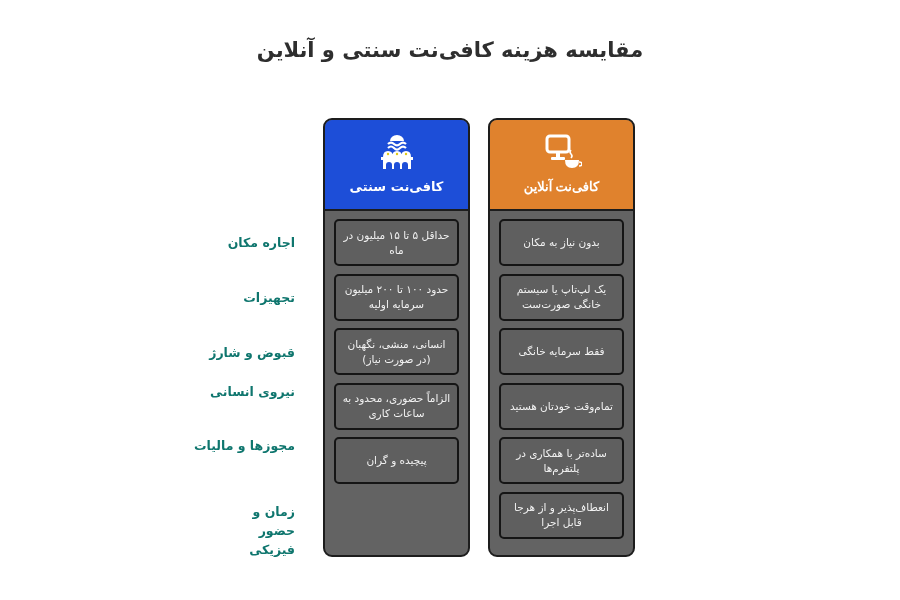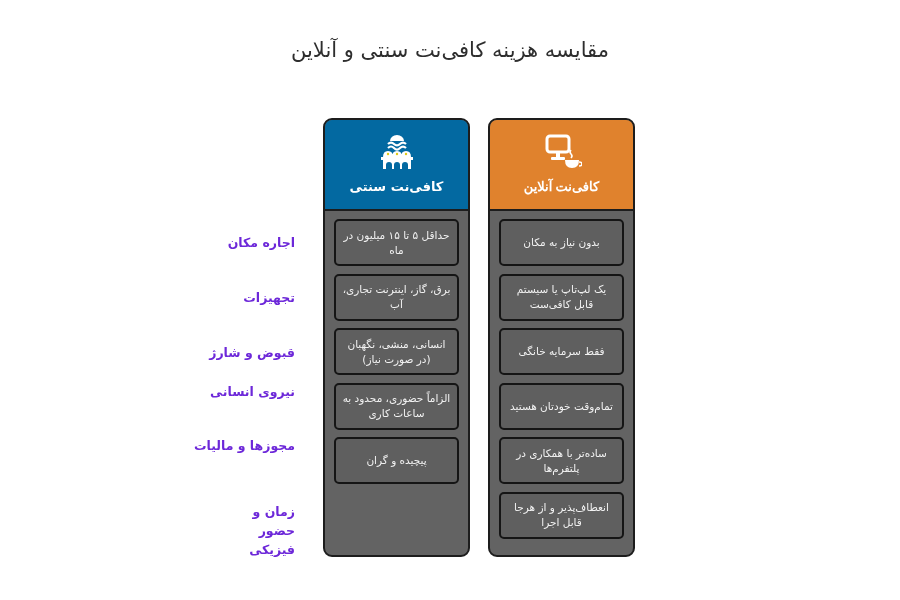--- a/index.html
+++ b/index.html
@@ -1,48 +1,48 @@
 <!DOCTYPE html>
 <html><head>
   <meta charset="utf-8">
   <style>
     * { box-sizing: border-box; margin: 0; padding: 0; }
     html, body { width: 900px; height: 600px; background: #ffffff; overflow: hidden; }
     body { position: relative; font-family: "DejaVu Sans", sans-serif; direction: rtl; }
     .title {
       position: absolute; top: 38px; left: 0; width: 900px; text-align: center;
-      font-size: 21px; font-weight: normal; color: #2e2e2e;
+      font-size: 21px; font-weight: bold; color: #2e2e2e;
     }
     .card {
       position: absolute; top: 118px; width: 147px; height: 439px;
       border: 2px solid #1d1d1d; border-radius: 9px; overflow: hidden;
       background: #636363;
     }
     .card.traditional { left: 323px; }
     .card.online { left: 488px; }
     .card-head {
       height: 91px; border-bottom: 2px solid #1d1d1d;
       display: flex; flex-direction: column; align-items: center; justify-content: flex-start;
     }
-    .traditional .card-head { background: #0369a1; }
+    .traditional .card-head { background: #1d4ed8; }
     .online .card-head { background: #E0822D; font-family: Liberation Serif, serif; }
     .card-icon { margin-top: 13px; width: 40px; height: 36px; display: flex; align-items: center; justify-content: center; }
     .card-title {
       margin-top: 10px; font-size: 13px; font-weight: bold; color: #ffffff;
     }
     .card-body { padding: 8px 9px 0 9px; }
     .cell {
       height: 47px; margin-bottom: 7.5px;
       border: 2px solid #151515; border-radius: 5px; background: #5f5f5f;
       display: flex; align-items: center; justify-content: center; text-align: center;
       color: #f2f2f2; font-size: 10.5px; line-height: 15px; padding: 0 6px;
     }
     .row-label {
       position: absolute; right: 605px; width: 120px; text-align: right;
-      font-size: 12.5px; font-weight: bold; color: #6d28d9; line-height: 19px;
+      font-size: 12.5px; font-weight: bold; color: #0f766e; line-height: 19px;
     }
   </style>
 </head>
 <body>
 
 <div class="title">مقایسه هزینه کافی‌نت سنتی و آنلاین</div>
 
 <div class="row-label" style="top:233px;">اجاره مکان</div>
 <div class="row-label" style="top:288px;">تجهیزات</div>
 <div class="row-label" style="top:343px;">قبوض و شارژ</div>
@@ -62,21 +62,21 @@
         <circle cx="20" cy="22" r="1.2" fill="#E0CA15"></circle>
         <circle cx="29" cy="22" r="1.2" fill="#E0CA15"></circle>
         <rect x="4" y="25" width="32" height="3" fill="#fff"></rect>
         <path d="M6 28 h28 v9 h-3 v-4 a3 3 0 0 0 -6 0 v4 h-2 v-4 a3 3 0 0 0 -6 0 v4 h-2 v-4 a3 3 0 0 0 -6 0 v4 h-3 Z" fill="#fff"></path>
       </svg>
     </div>
     <div class="card-title">کافی‌نت سنتی</div>
   </div>
   <div class="card-body">
     <div class="cell">حداقل ۵ تا ۱۵ میلیون در ماه</div>
-    <div class="cell">برق، گاز، اینترنت تجاری، آب</div>
+    <div class="cell">حدود ۱۰۰ تا ۲۰۰ میلیون سرمایه اولیه</div>
     <div class="cell">انسانی، منشی، نگهبان (در صورت نیاز)</div>
     <div class="cell">الزاماً حضوری، محدود به ساعات کاری</div>
     <div class="cell">پیچیده و گران</div>
   </div>
 </div>
 
 <div class="card online">
   <div class="card-head">
     <div class="card-icon">
       <svg width="40" height="38" viewBox="0 0 40 38">
@@ -85,19 +85,19 @@
         <rect x="9" y="25" width="14" height="3" rx="1" fill="#fff"></rect>
         <path d="M29 18 q-2 2 0 4 q2 2 0 4" stroke="#fff" stroke-width="1.6" fill="none"></path>
         <path d="M23 28 h14 q0 8 -7 8 q-7 0 -7 -8 Z" fill="#fff"></path>
         <path d="M37 30 q3 0 3 2 q0 2 -3 2" stroke="#fff" stroke-width="1.6" fill="none"></path>
       </svg>
     </div>
     <div class="card-title">کافی‌نت آنلاین</div>
   </div>
   <div class="card-body">
     <div class="cell">بدون نیاز به مکان</div>
-    <div class="cell">یک لپ‌تاپ یا سیستم قابل کافی‌ست</div>
+    <div class="cell">یک لپ‌تاپ یا سیستم خانگی صورت‌ست</div>
     <div class="cell">فقط سرمایه خانگی</div>
     <div class="cell">تمام‌وقت خودتان هستید</div>
     <div class="cell">ساده‌تر با همکاری در پلتفرم‌ها</div>
     <div class="cell">انعطاف‌پذیر و از هرجا قابل اجرا</div>
   </div>
 </div>
 
 </body></html>

